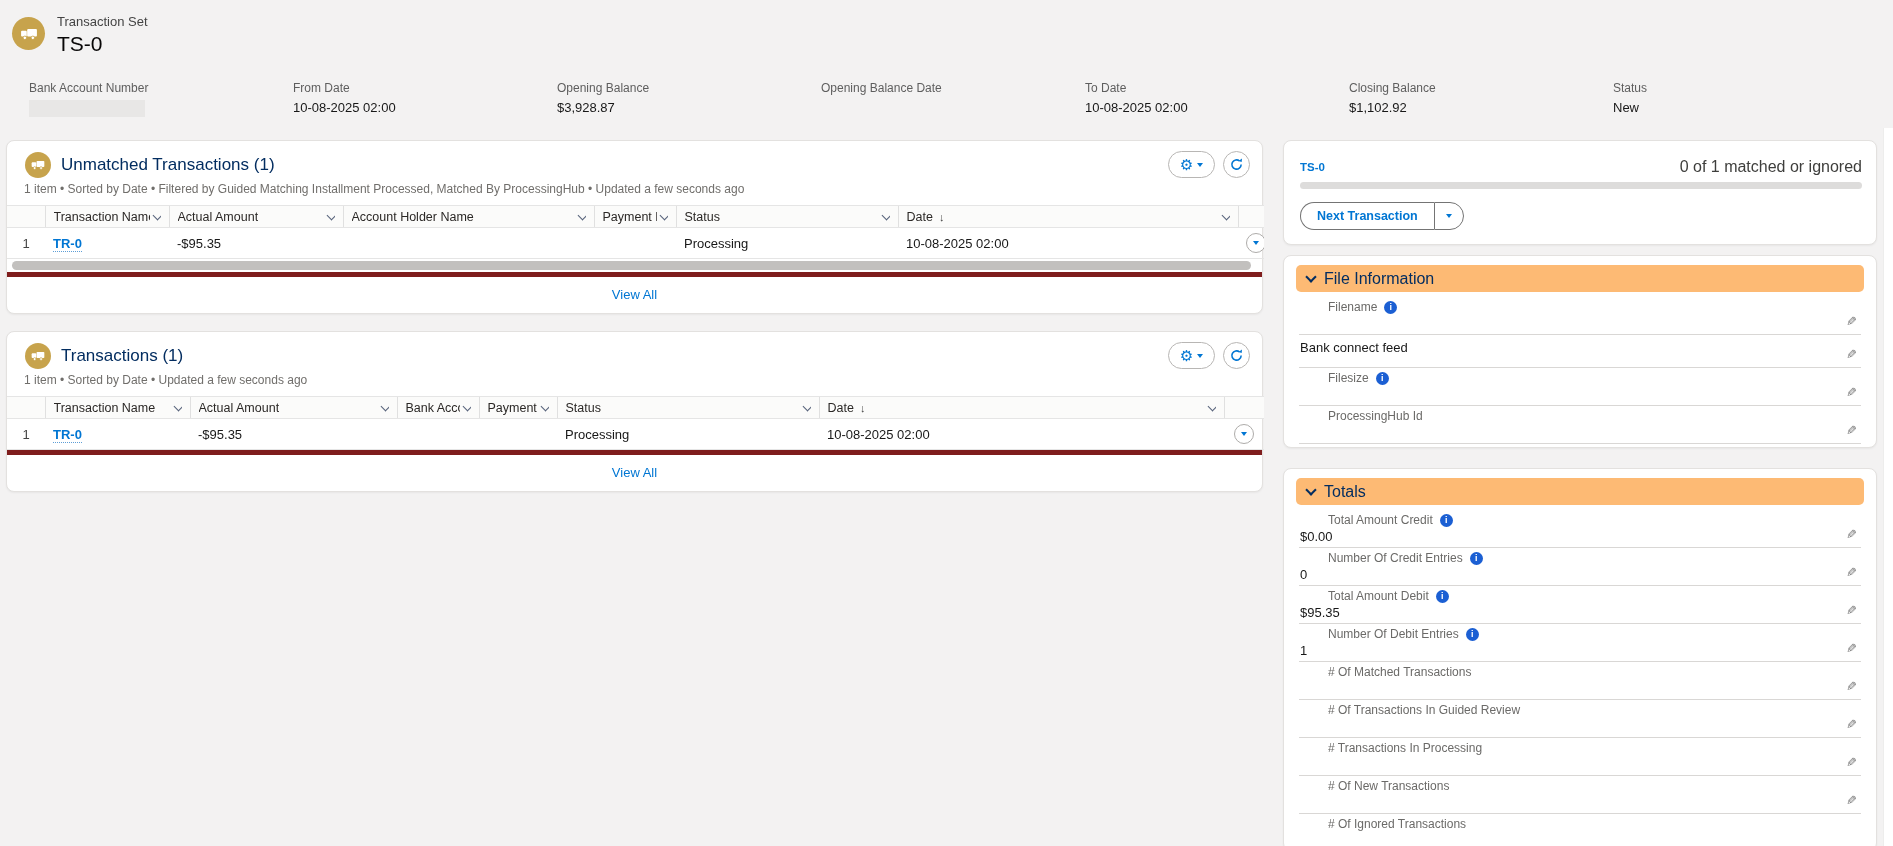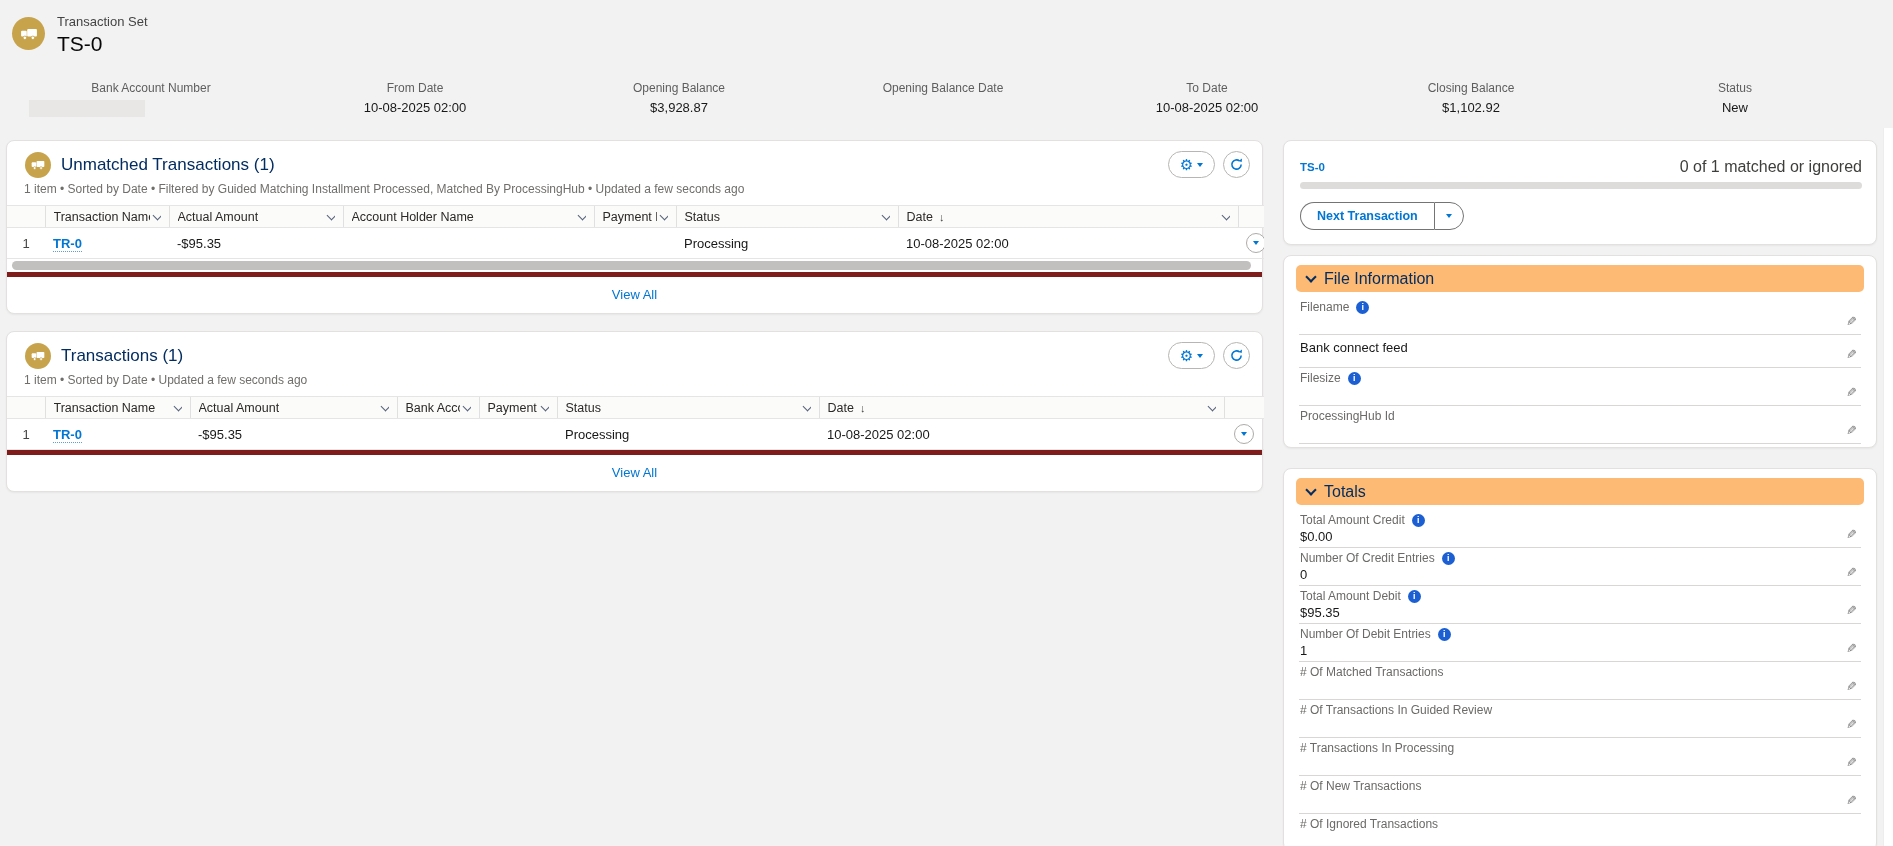--- a/index.html
+++ b/index.html
@@ -5,21 +5,21 @@
   * { box-sizing: border-box; margin: 0; padding: 0; }
   html,body { width:1893px; height:846px; overflow:hidden; }
   body { background:#f3f2f2; font-family:"Liberation Sans", sans-serif; color:#181818; position:relative; }
 
   
   .page-header { padding:14px 16px 0 12px; }
   .entity { display:flex; align-items:flex-start; gap:12px; }
   .entity-icon { width:33px; height:33px; border-radius:50%; background:#c7a34c; display:flex; align-items:center; justify-content:center; flex:0 0 auto; margin-top:3px; }
   .record-type { font-size:13px; color:#444; }
   .record-title { font-size:21px; font-weight:400; color:#080707; margin-top:3px; }
-  .hl-fields { display:flex; margin:25px 0 0 17px; padding-bottom:12px;text-align:center; }
+  .hl-fields { display:flex; margin:25px 0 0 17px; padding-bottom:12px; }
   .hl-field { width:265px; padding-right:20px; }
   .hl-label { font-size:12px; color:#5e5e5e; margin-bottom:5px; white-space:nowrap; }
   .hl-value { font-size:13px; color:#181818; min-height:16px; }
   .masked-box { width:116px; height:17px; background:#e8e7e6; margin-top:2px; }
 
   
   .main { display:flex; gap:20px; padding:11px 16px 0 6px; align-items:flex-start; }
   .left-col { width:1257px; flex:0 0 auto; }
   .right-col { flex:1 1 auto; min-width:0; }
 
@@ -69,21 +69,21 @@
   .btn-caret { background:#fff; border:1px solid #747474; border-radius:0 14px 14px 0; width:30px; display:flex; align-items:center; justify-content:center; cursor:pointer; }
 
   .section-card { padding:9px 12px 3px 12px; }
   .sec-gap-sm { margin-top:10px; }
   .sec-gap-lg { margin-top:20px; }
   .sec-bar { height:27px; background:#fdba74; border-radius:5px; display:flex; align-items:center; padding:0 11px; gap:9px; cursor:pointer; }
   .sec-chev { width:8px; height:8px; border-left:2px solid #032d60; border-bottom:2px solid #032d60; transform:rotate(-45deg); margin-top:-4px; flex:0 0 auto; }
   .sec-title { font-size:16px; color:#032d60; }
   .fields { padding:5px 3px 0 3px; }
   .frow { position:relative; border-bottom:1px solid #d9d7d5; padding:3px 28px 3px 1px; min-height:33px; }
-  .f-label { font-size:12px; color:#6b6a68; display:flex; align-items:center; gap:7px; height:14px; }
+  .f-label { font-size:12px; color:#6b6a68; display:flex; align-items:center; gap:7px; height:14px;margin-left:28px; }
   .f-value { font-size:13px; color:#181818; margin-top:2px; min-height:15px; }
   .info-dot { width:13px; height:13px; border-radius:50%; background:#1b5fd3; color:#fff; font-size:9px; font-weight:700; display:inline-flex; align-items:center; justify-content:center; cursor:pointer; flex:0 0 auto; }
   .pencil { position:absolute; right:4px; bottom:6px; color:#747474; font-size:13px; transform:scaleX(-1); cursor:pointer; line-height:1; }
 
   .scroll-gutter { position:absolute; right:0; top:128px; bottom:0; width:10px; background:#fff; border-left:1px solid #ededec; }
 </style>
 </head>
 <body>
 
 <div class="page-header">

